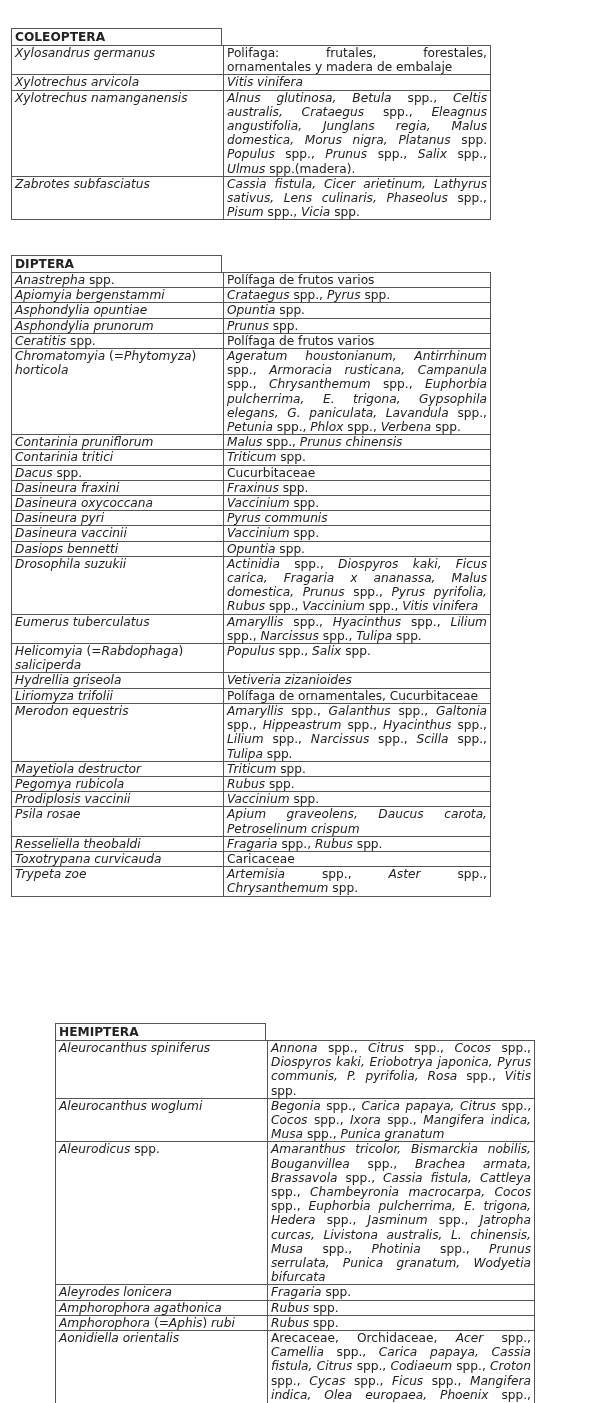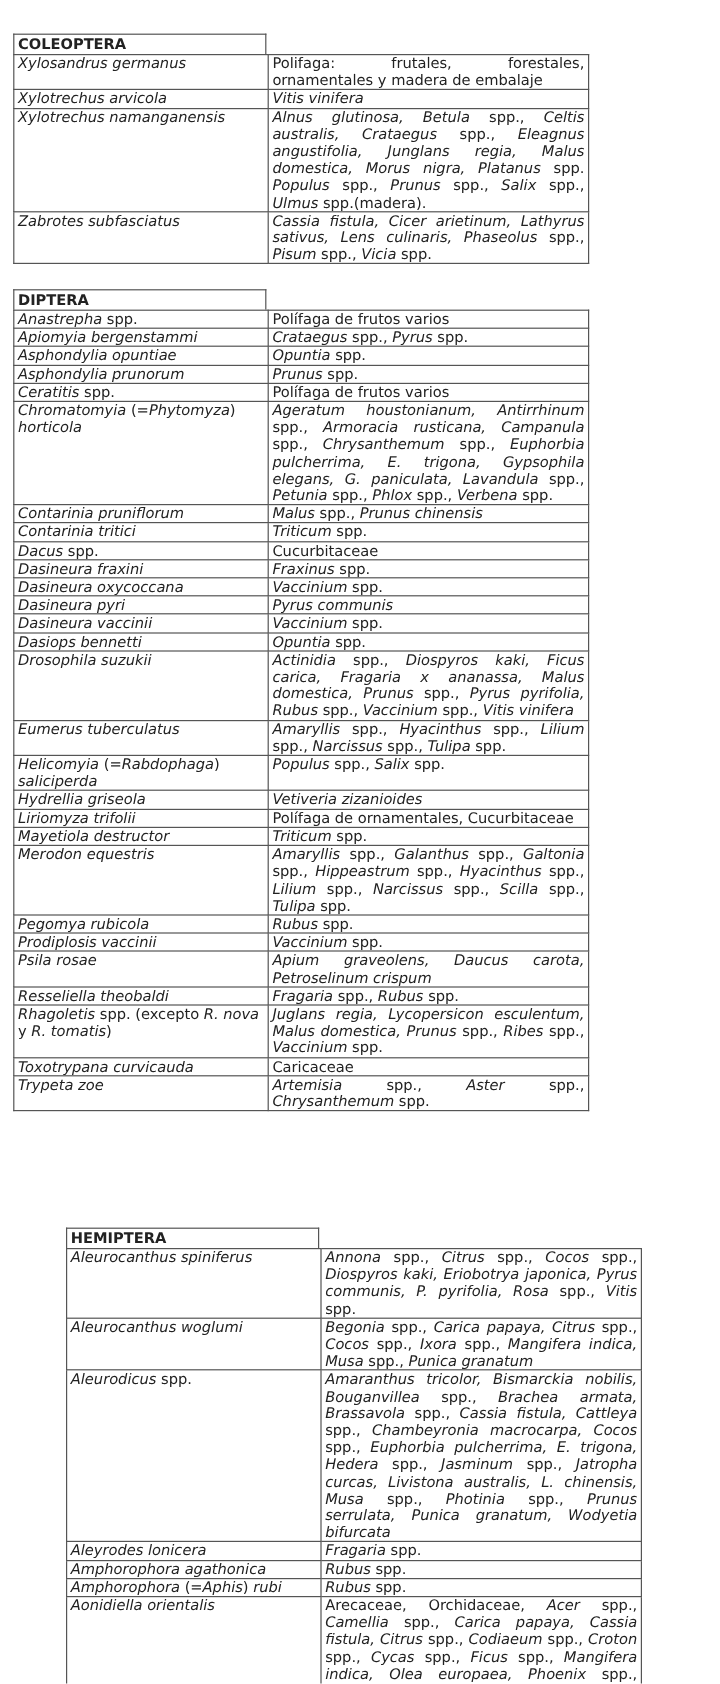--- a/index.html
+++ b/index.html
@@ -34,21 +34,21 @@
           <td class="host"><span class="it">Alnus glutinosa, Betula</span> spp., <span class="it">Celtis australis, Crataegus</span> spp., <span class="it">Eleagnus angustifolia, Junglans regia, Malus domestica, Morus nigra, Platanus</span> spp. <span class="it">Populus</span> spp., <span class="it">Prunus</span> spp., <span class="it">Salix</span> spp., <span class="it">Ulmus</span> spp.(madera).</td>
         </tr>
         <tr>
           <td class="sp">Zabrotes subfasciatus</td>
           <td class="host"><span class="it">Cassia fistula, Cicer arietinum, Lathyrus sativus, Lens culinaris, Phaseolus</span> spp., <span class="it">Pisum</span> spp., <span class="it">Vicia</span> spp.</td>
         </tr>
       </tbody>
     </table>
 </div>
 
-<div class="section" style="top:241px;">
+<div class="section" style="top:255px;">
   <div class="hdr">DIPTERA</div>
   <table>
       <tbody>
         <tr>
           <td class="sp">Anastrepha <span class="ro">spp.</span></td>
           <td class="host">Polífaga de frutos varios</td>
         </tr>
         <tr>
           <td class="sp">Apiomyia bergenstammi</td>
           <td class="host"><span class="it">Crataegus</span> spp., <span class="it">Pyrus</span> spp.</td>
@@ -115,46 +115,42 @@
         </tr>
         <tr>
           <td class="sp">Hydrellia griseola</td>
           <td class="host"><span class="it">Vetiveria zizanioides</span></td>
         </tr>
         <tr>
           <td class="sp">Liriomyza trifolii</td>
           <td class="host">Polífaga de ornamentales, Cucurbitaceae</td>
         </tr>
         <tr>
+          <td class="sp">Merodon equestris</td>
+          <td class="host"><span class="it">Amaryllis</span> spp., <span class="it">Galanthus</span> spp., <span class="it">Galtonia</span> spp., <span class="it">Hippeastrum</span> spp., <span class="it">Hyacinthus</span> spp., <span class="it">Lilium</span> spp., <span class="it">Narcissus</span> spp., <span class="it">Scilla</span> spp., <span class="it">Tulipa</span> spp.</td>
+        </tr>
+        <tr>
           <td class="sp">Mayetiola destructor</td>
           <td class="host"><span class="it">Triticum</span> spp.</td>
-        </tr>
-        <tr>
-          <td class="sp">Merodon equestris</td>
-          <td class="host"><span class="it">Amaryllis</span> spp., <span class="it">Galanthus</span> spp., <span class="it">Galtonia</span> spp., <span class="it">Hippeastrum</span> spp., <span class="it">Hyacinthus</span> spp., <span class="it">Lilium</span> spp., <span class="it">Narcissus</span> spp., <span class="it">Scilla</span> spp., <span class="it">Tulipa</span> spp.</td>
         </tr>
         <tr>
           <td class="sp">Pegomya rubicola</td>
           <td class="host"><span class="it">Rubus</span> spp.</td>
         </tr>
         <tr>
           <td class="sp">Prodiplosis vaccinii</td>
           <td class="host"><span class="it">Vaccinium</span> spp.</td>
         </tr>
         <tr>
           <td class="sp">Psila rosae</td>
           <td class="host"><span class="it">Apium graveolens, Daucus carota, Petroselinum crispum</span></td>
         </tr>
         <tr>
           <td class="sp">Resseliella theobaldi</td>
           <td class="host"><span class="it">Fragaria</span> spp., <span class="it">Rubus</span> spp.</td>
-        </tr>
-        <tr>
-          <td class="sp">Rhagoletis <span class="ro">spp. (excepto</span> R. nova <span class="ro">y</span> R. tomatis<span class="ro">)</span></td>
-          <td class="host"><span class="it">Juglans regia, Lycopersicon esculentum, Malus domestica, Prunus</span> spp., <span class="it">Ribes</span> spp., <span class="it">Vaccinium</span> spp.</td>
         </tr>
         <tr>
           <td class="sp">Toxotrypana curvicauda</td>
           <td class="host">Caricaceae</td>
         </tr>
         <tr>
           <td class="sp">Trypeta zoe</td>
           <td class="host"><span class="it">Artemisia</span> spp., <span class="it">Aster</span> spp., <span class="it">Chrysanthemum</span> spp.</td>
         </tr>
       </tbody>

